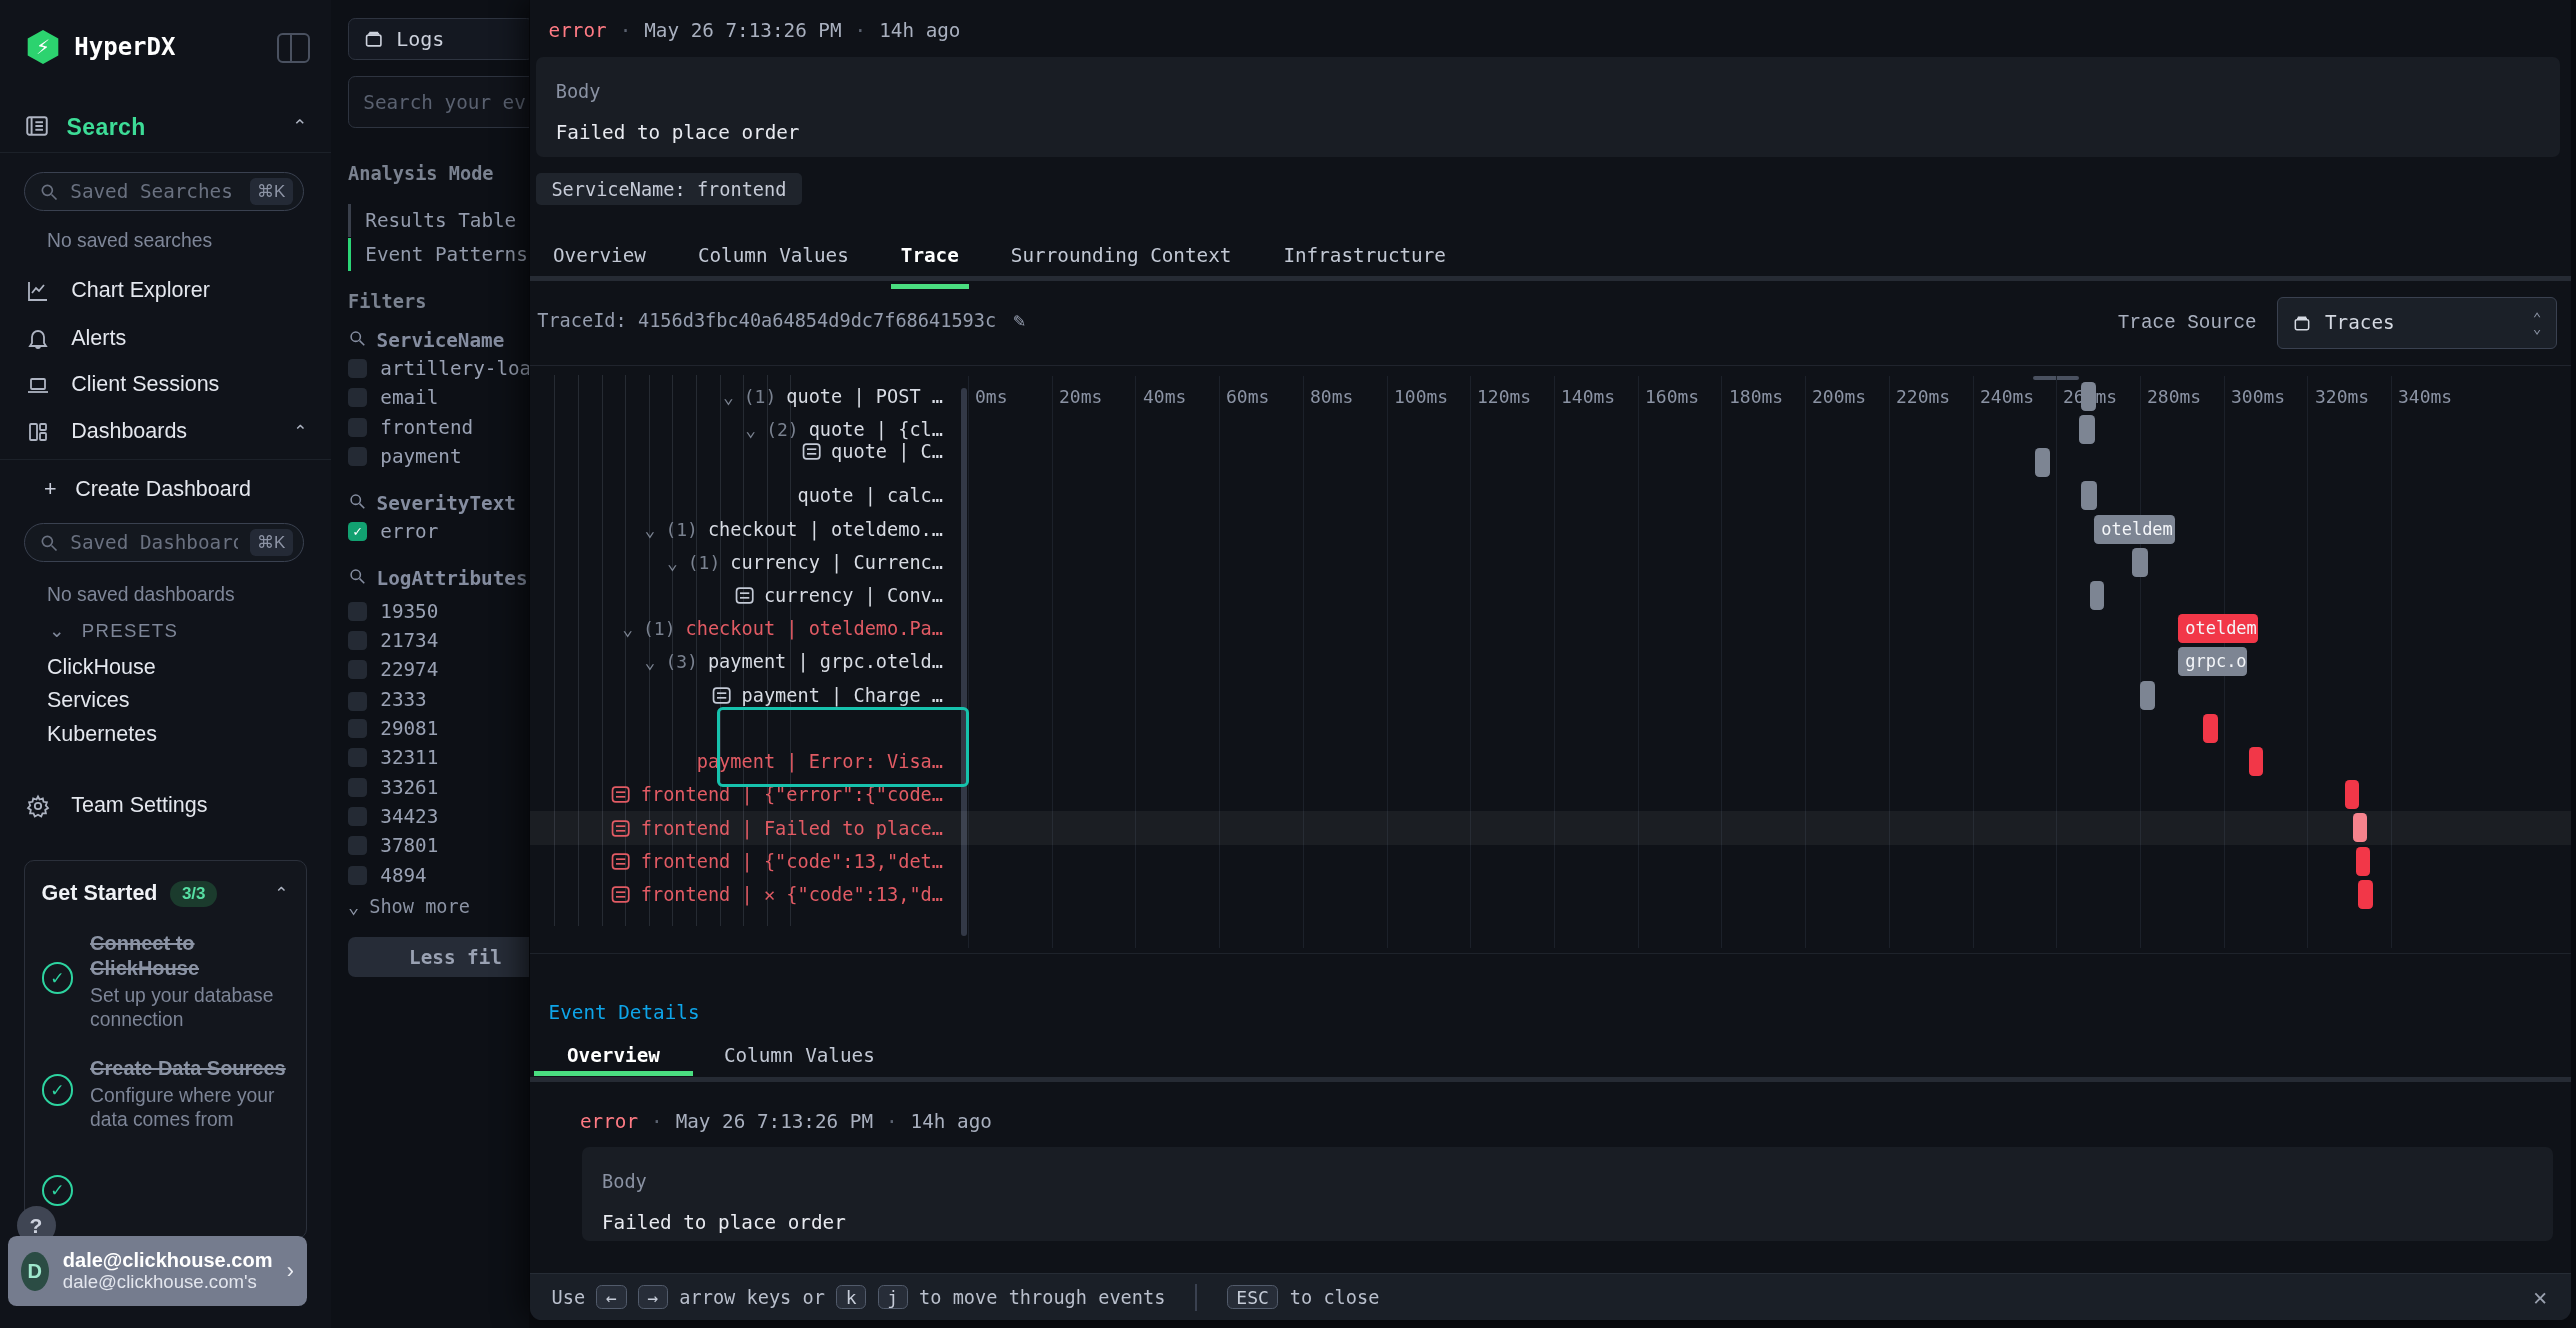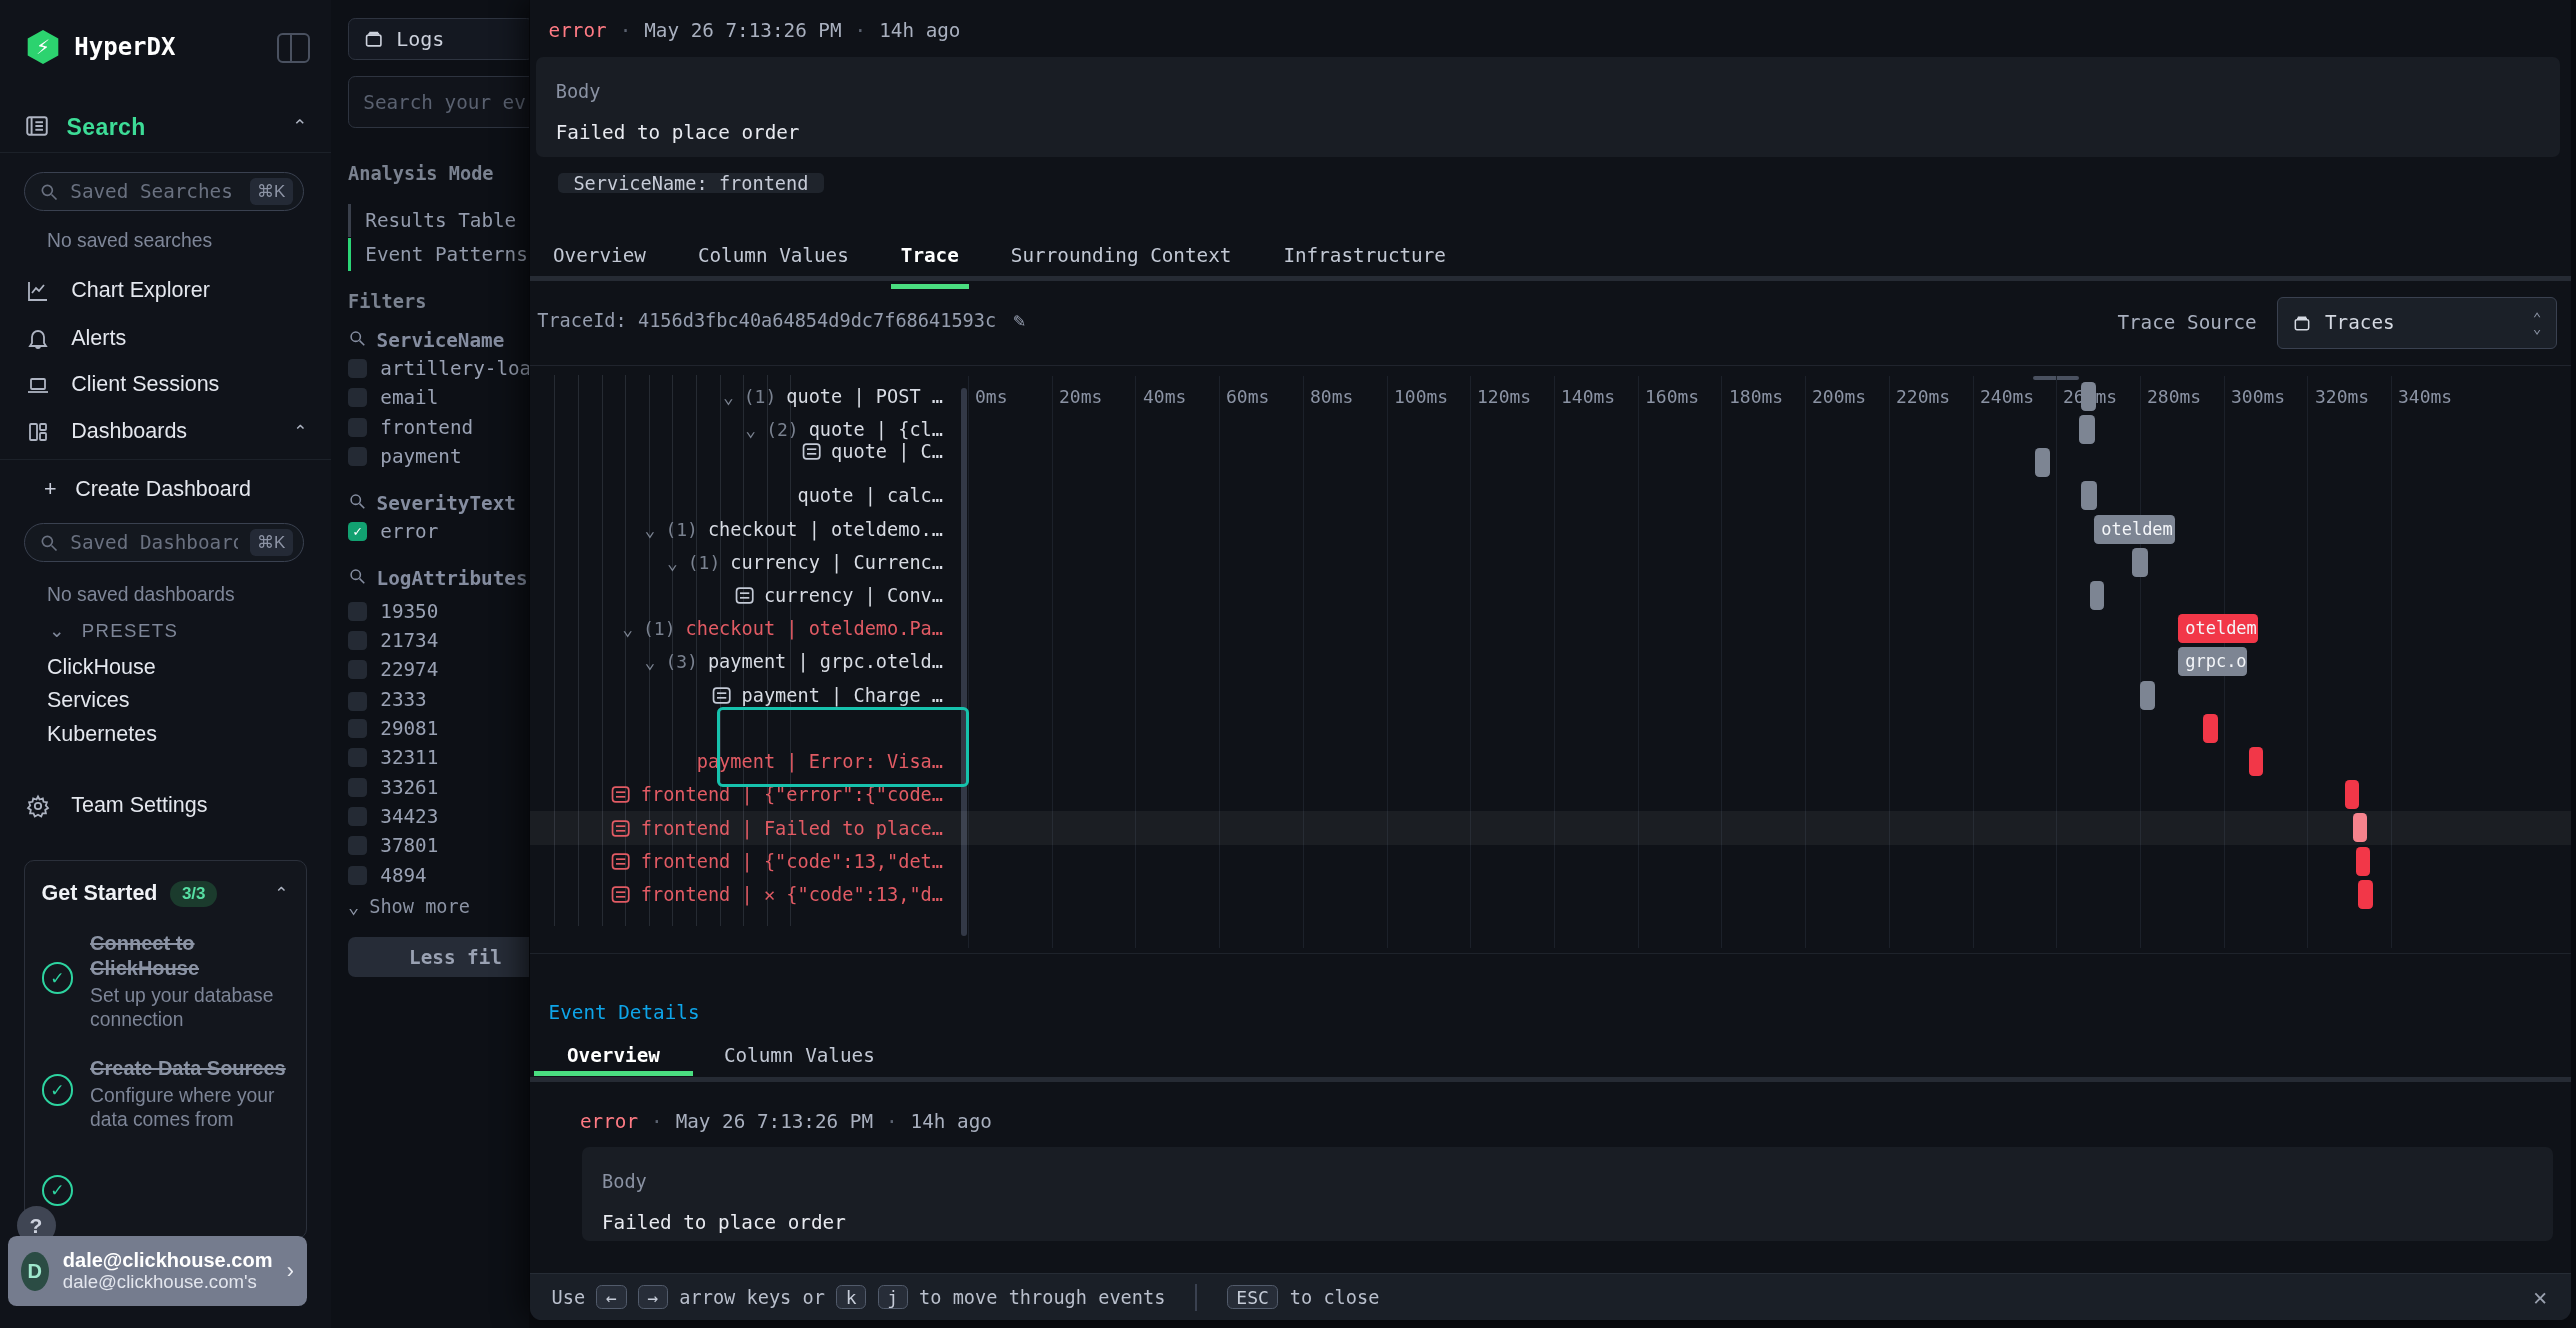--- a/index.html
+++ b/index.html
@@ -80,32 +80,32 @@
   .overlay{position:absolute;left:530px;top:0;width:2041px;height:1320px;background:#0f1218;
            border-radius:0 0 13px 13px;box-shadow:-7.2px 0 29px rgba(0,0,0,.6);}
   .status-line{position:absolute;display:flex;gap:13px;align-items:center;font-size:19.3px;color:#a9b0bf;}
   .status-line .sev{color:var(--red-text);}
   .status-line .dot{color:#5b6270;}
   .ov-status{left:18.6px;top:18.6px;}
   .body-box{position:absolute;background:#191d24;border-radius:7.2px;padding:24px 20px;box-sizing:border-box;}
   .ov-body{left:5.7px;top:57px;width:2024px;height:100px;}
   .body-label{color:#8a92a3;font-size:18.6px;}
   .body-text{color:#e8eaf0;font-size:19.3px;margin-top:18.6px;}
-  .svc-chip{position:absolute;left:5.7px;top:173px;height:20px;background:#1f242c;border-radius:5px;
-            display:flex;align-items:center;padding:0 15.7px;color:#c6cbd7;font-size:18.6px;margin-left:22px;}
+  .svc-chip{position:absolute;left:5.7px;top:173px;height:32px;background:#1f242c;border-radius:5px;
+            display:flex;align-items:center;padding:0 15.7px;color:#c6cbd7;font-size:18.6px;}
   .tabs-row{position:absolute;left:0;right:0;top:233px;height:47px;display:flex;align-items:center;gap:52px;padding-left:23px;}
   .tabs-underline{position:absolute;left:0;right:0;top:276px;height:5px;background:#262b34;}
   .tab{position:relative;font-size:19.3px;color:#c2c8d4;padding-bottom:2.9px;}
   .tab.active{color:#fff;font-weight:bold;}
   .tab.active::after{content:"";position:absolute;left:-10px;right:-10px;bottom:-20px;height:5px;background:var(--green);z-index:2;}
   .traceid-row{position:absolute;left:0;right:0;top:281px;height:84px;border-bottom:1.4px solid #20242d;}
   .traceid{position:absolute;left:7.2px;top:27px;display:flex;gap:17px;align-items:center;color:#959dae;font-size:18.6px;}
   .pencil{color:#959dae;font-size:20px;}
   .source-group{position:absolute;right:14.3px;top:15.7px;display:flex;align-items:center;gap:20px;}
-  .source-label{color:#a9b0bf;font-size:19.3px;}
+  .source-label{color:#a9b0bf;font-size:19.3px;font-family:Liberation Mono, monospace;}
   .source-dd{width:280px;height:52px;border:1.4px solid #3a4150;border-radius:6px;background:#1b2028;
              display:flex;align-items:center;gap:13px;padding:0 14.3px;box-sizing:border-box;color:#d5d9e2;font-size:19.3px;}
   .source-dd .caret{margin-left:auto;color:#8b93a4;font-size:14.3px;line-height:.7;text-align:center;}
 
   
   .waterfall{position:absolute;left:0;right:0;top:366px;height:587px;border-bottom:1.4px solid #1e232b;overflow:hidden;}
   .guide{position:absolute;top:8.6px;height:551px;width:1.4px;background:#262b33;}
   .vscroll{position:absolute;left:431px;top:21.5px;width:5.7px;height:548px;background:#333947;border-radius:2.9px;}
   .gridline{position:absolute;top:10px;height:572px;width:1.4px;background:#1c212a;}
   .tick-label{position:absolute;top:20px;color:#8b93a4;font-size:18px;}

